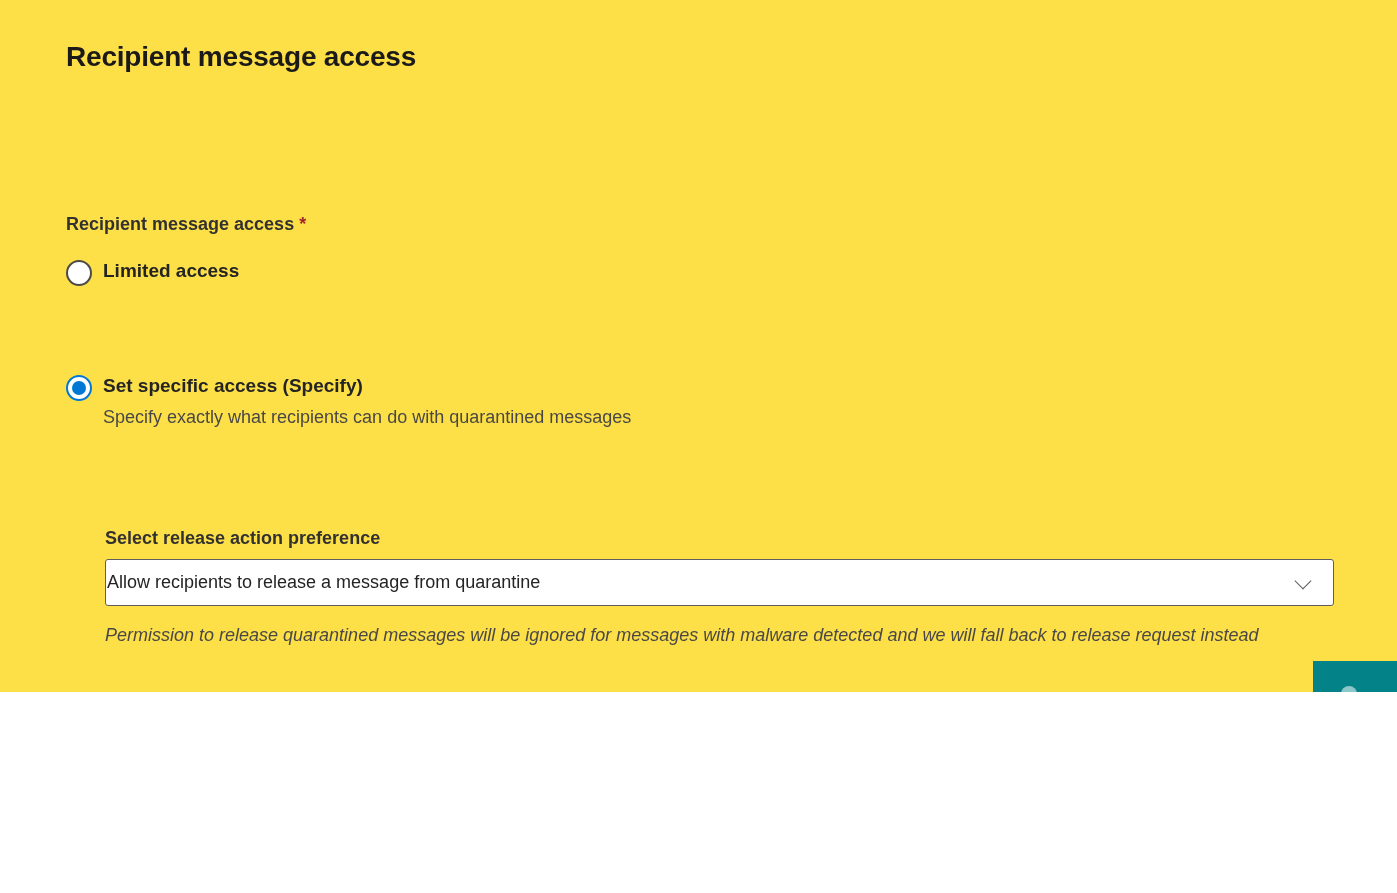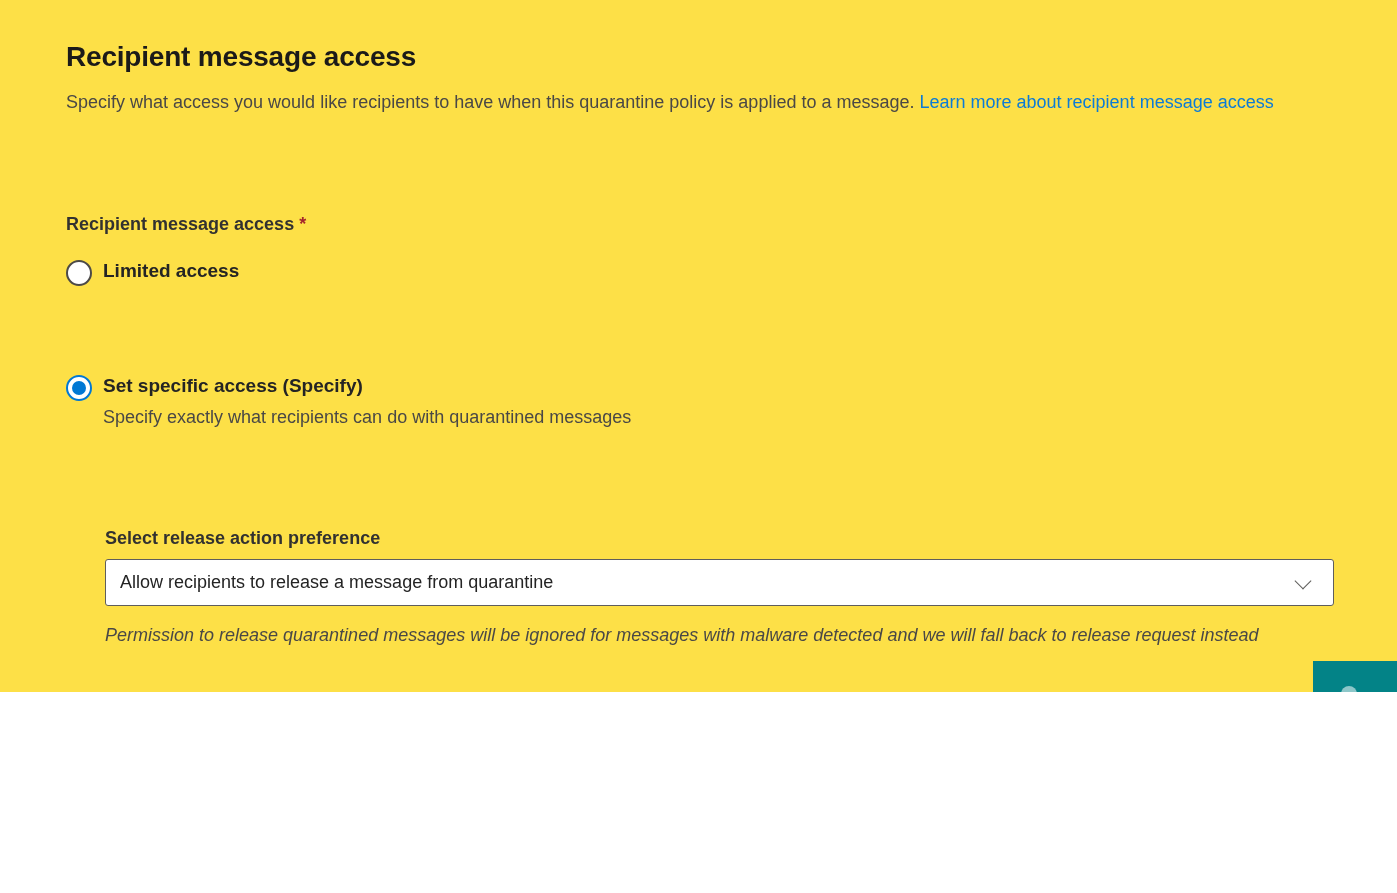--- a/index.html
+++ b/index.html
@@ -42,21 +42,21 @@
     position:absolute; width:700px; font-size:18px; line-height:28px; color:#4a4846;
   }
 
   .select-label {
     position:absolute; left:105px; top:528px;
     font-size:18px; font-weight:600; color:#323130;
   }
   .dropdown {
     position:absolute; left:105px; top:559px; width:1229px; height:47px;
     border:1.5px solid #5f5e5c; border-radius:3px; box-sizing:border-box;
-    display:flex; align-items:center; padding:0 50px 0 14px;
+    display:flex; align-items:center; padding:0 50px 0 1px;
     font-size:18px; color:#242424; background:#fff; cursor:pointer;
   }
   .chevron {
     position:absolute; right:24px; top:15px; width:11px; height:11px;
     border-right:1.7px solid #5f5e5c; border-bottom:1.7px solid #5f5e5c;
     transform:rotate(45deg);
   }
 
   .release-note {
     position:absolute; left:105px; top:621px; width:1238px;
@@ -91,22 +91,20 @@
     border-radius:50%; background:rgba(255,255,255,0.55);
   }
 </style>
 </head>
 <body>
 
 <div class="canvas">
 
   <h1 class="page-title">Recipient message access</h1>
 
-  <p class="page-desc"><span>Specify what access you would like recipients to have when this quarantine policy is applied to a message.</span>
-    <a class="link">Learn more about recipient message access</a></p>
 
   <div class="field-label"><span>Recipient message access</span>
     <span class="req">*</span></div>
 
   <span class="radio" style="left:66px; top:260px;"></span>
   <div class="radio-label" style="left:103px; top:260px;">Limited access</div>
 
   <span class="radio on" style="left:66px; top:375px;"></span>
   <div class="radio-label" style="left:103px; top:375px;">Set specific access (Specify)</div>
   <div class="radio-desc" style="left:103px; top:403px;">Specify exactly what recipients can do with quarantined messages</div>

